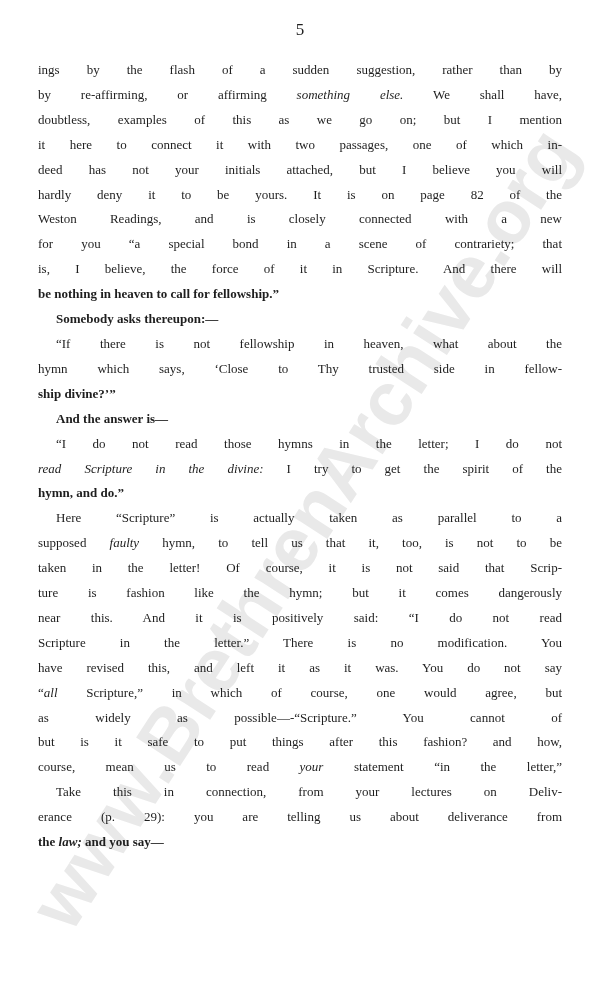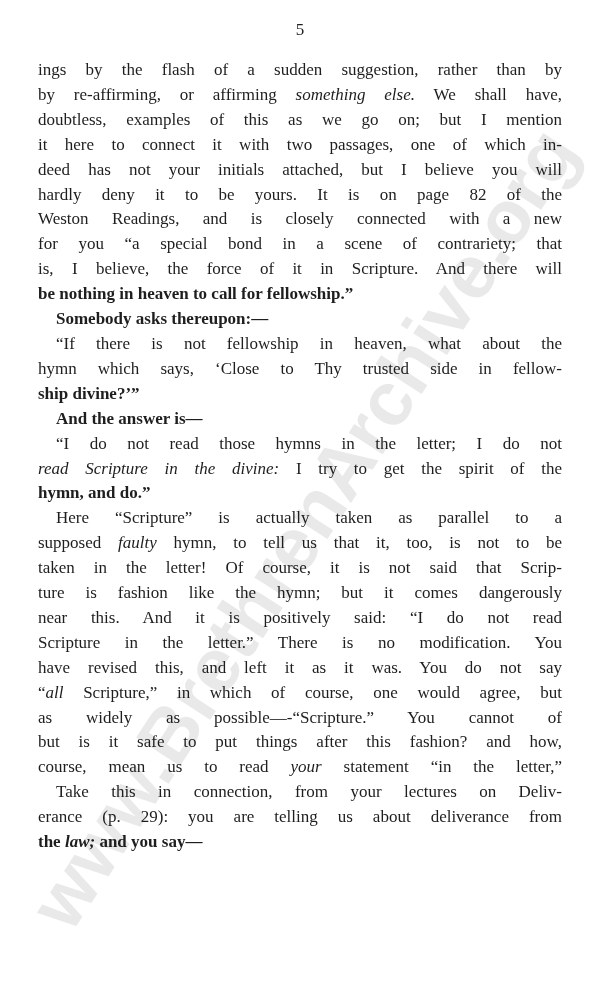--- a/index.html
+++ b/index.html
@@ -36,21 +36,21 @@
     width: 100%;
     text-align: center;
     font-size: 17px;
     z-index: 1;
   }
   .text-block {
     position: absolute;
     left: 38px;
     top: 58px;
     width: 524px;
-    font-size: 17px;
+    font-size: 13px;
     line-height: 24.9px;
     z-index: 1;
   }
   .text-block .line {
     text-align: justify;
     text-align-last: justify;
     -moz-text-align-last: justify;
     white-space: normal;
   }
   .text-block .line.last {

